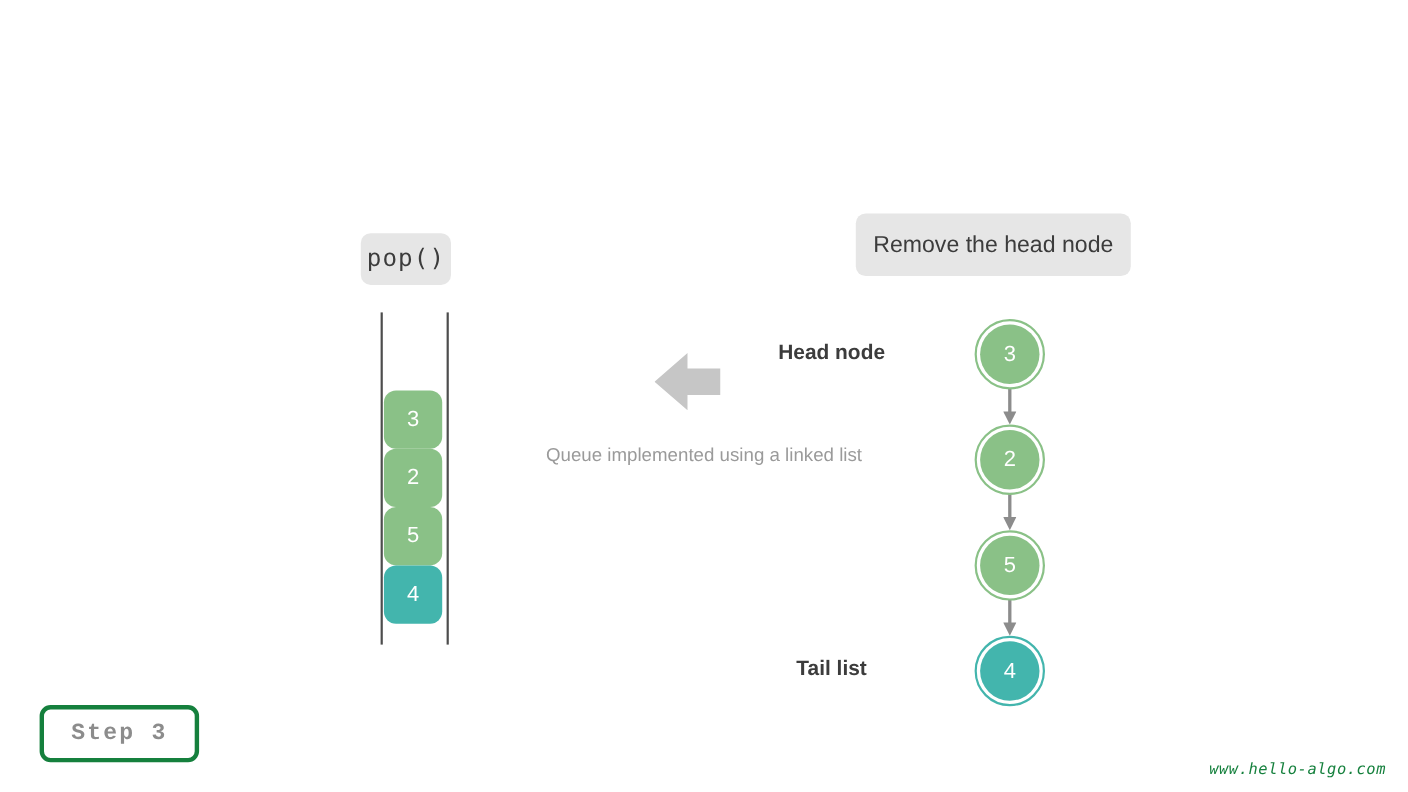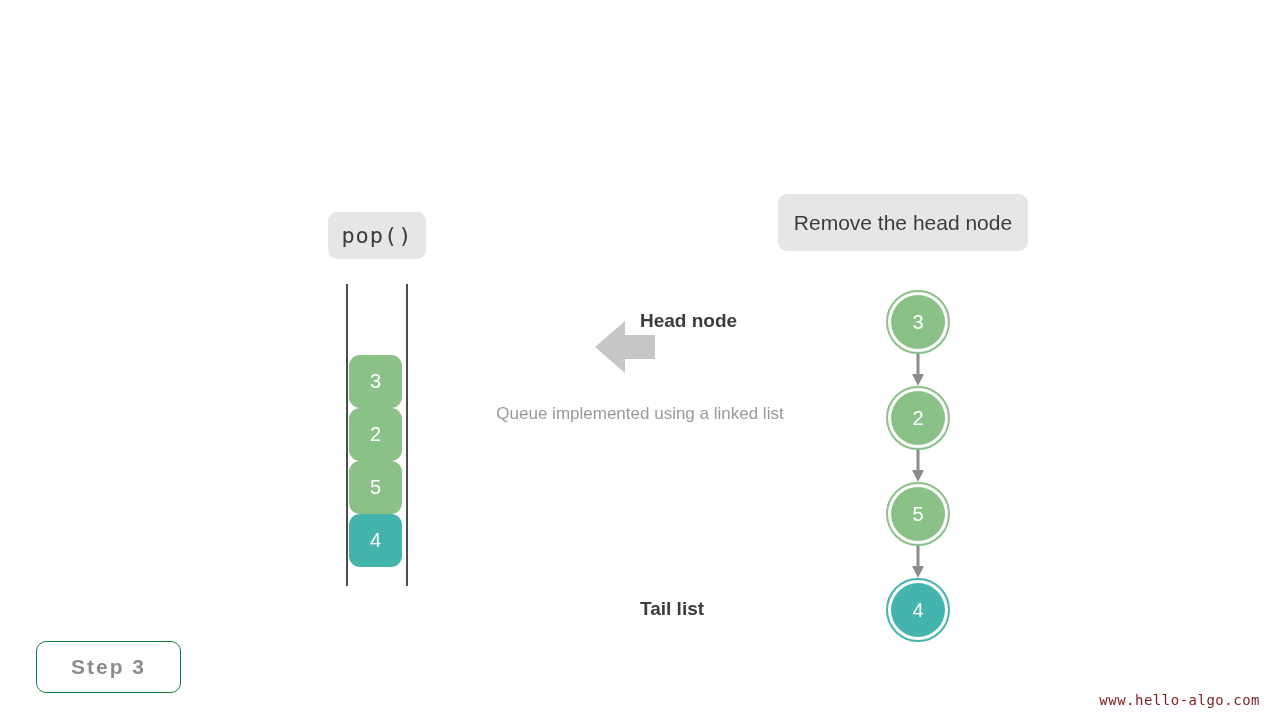--- a/index.html
+++ b/index.html
@@ -22,21 +22,21 @@
     border-radius: 9px;
     display: flex;
     align-items: center;
     justify-content: center;
     color: #3c3c3c;
     box-sizing: border-box;
   }
   #op-chip {
     left: 328px;
     top: 212px;
-    width: 98px;
+    width: 82px;
     height: 47px;
     font-family: "DejaVu Sans Mono", monospace;
     font-size: 22px;
     letter-spacing: 1px;
   }
   #action-chip {
     left: 778px;
     top: 194px;
     width: 250px;
     height: 57px;
@@ -140,55 +140,56 @@
     height: 34px;
   }
 
   
   .side-label {
     position: absolute;
     color: #3c3c3c;
     font-weight: bold;
     font-size: 19px;
     font-family: "Liberation Sans", sans-serif;
-    text-align: left;
+    text-align: center;
   }
   #head-label { left: 640px; top: 310px; width: 232px; }
   #tail-label { left: 640px; top: 598px; width: 232px; }
 
   
   #step-badge {
     position: absolute;
     left: 36px;
     top: 641px;
     width: 145px;
     height: 52px;
-    border: 1px solid #15803d;
+    border: 4px solid #15803d;
     border-radius: 10px;
     background: #ffffff;
     display: flex;
     align-items: center;
     justify-content: center;
     color: #8c8c8c;
     font-weight: bold;
     font-size: 21px;
     letter-spacing: 2px;
-    font-family: Liberation Sans, sans-serif;
+    font-family: Liberation Mono, monospace;
     box-sizing: border-box;
   }
 
   
   #watermark {
     position: absolute;
     right: 20px;
     bottom: 12px;
-    color: #7f1d1d;
+    color: #15803d;
     font-size: 14px;
     letter-spacing: 0.5px;
     font-family: "DejaVu Sans Mono", monospace;
+    font-style: italic;
   }
 </style>
 </head>
 <body>
 
 <div class="chip" id="op-chip">pop()</div>
 
 <div class="chip" id="action-chip">Remove the head node</div>
 
 <div id="queue-container">

